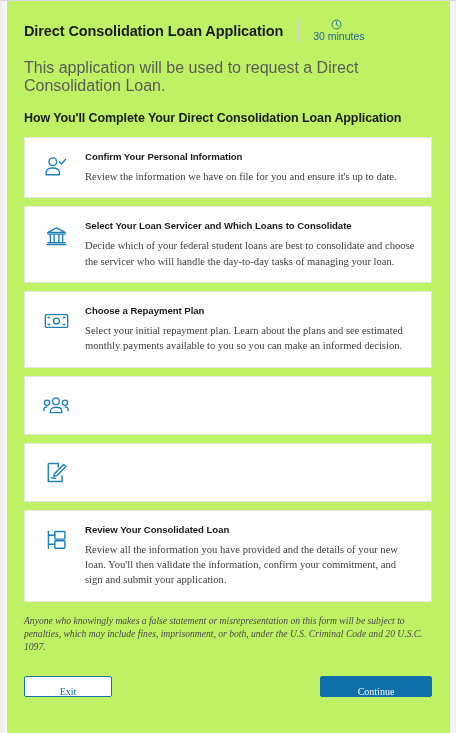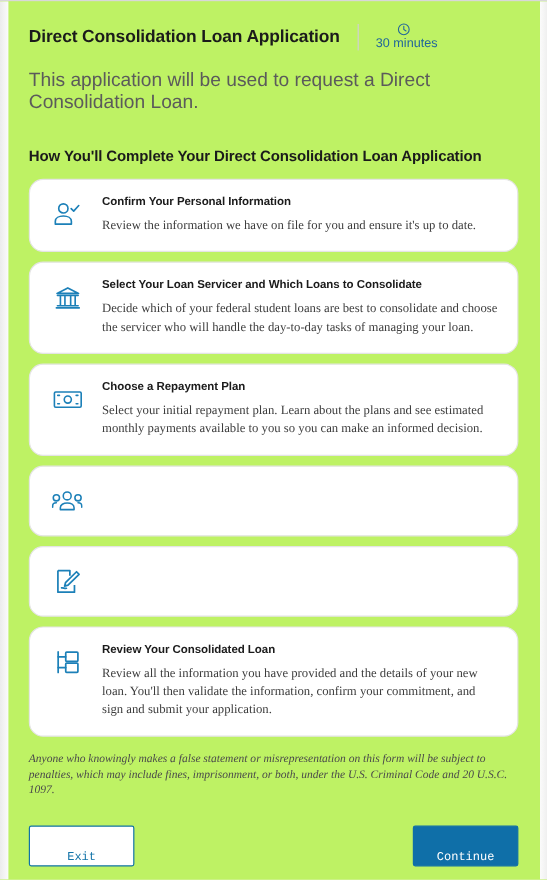--- a/index.html
+++ b/index.html
@@ -78,32 +78,32 @@
   }
   .intro {
     font-size: 16px;
     color: #5b5b5b;
     margin-top: 17px;
   }
   .section-title {
     font-size: 12.5px;
     font-weight: bold;
     color: #1b1b1b;
-    margin-top: 28px;
+    margin-top: 16px;
     letter-spacing: -0.1px;
   }
 
   
   .steps {
     margin-top: 12px;
   }
   .step-card {
     background: #ffffff;
     border: 1px solid #e4e4e4;
-    border-radius: 12px;
+    border-radius: 0;
     display: flex;
     align-items: flex-start;
     padding: 13px 16px 13px 14px;
     margin-bottom: 8px;
     box-sizing: border-box;
   }
   .step-icon {
     flex: 0 0 34px;
     width: 34px;
     height: 30px;
@@ -141,38 +141,38 @@
     color: #4a4a4a;
     margin-top: 12px;
   }
   .actions {
     display: flex;
     justify-content: space-between;
     align-items: center;
     margin-top: 22px;
   }
   .btn {
-    font-family: Liberation Mono, monospace;
+    font-family: Liberation Serif, serif;
     font-size: 10px;
     border-radius: 2px;
     height: 21px;
     line-height: 21px;
     text-align: center;
     box-sizing: border-box;
     cursor: pointer;
-    padding: 16px;
+    padding: 4px;
   }
   .btn-exit {
     width: 88px;
     background: #ffffff;
     border: 1px solid #1273a8;
     color: #1273a8;
   }
   .btn-continue {
-    width: 88px;
+    width: 112px;
     background: #0f6fa8;
     border: 1px solid #0f6fa8;
     color: #ffffff;
   }
   .icon-svg { display: block; }
 </style>
 </head>
 <body>
 
 <div class="page">

